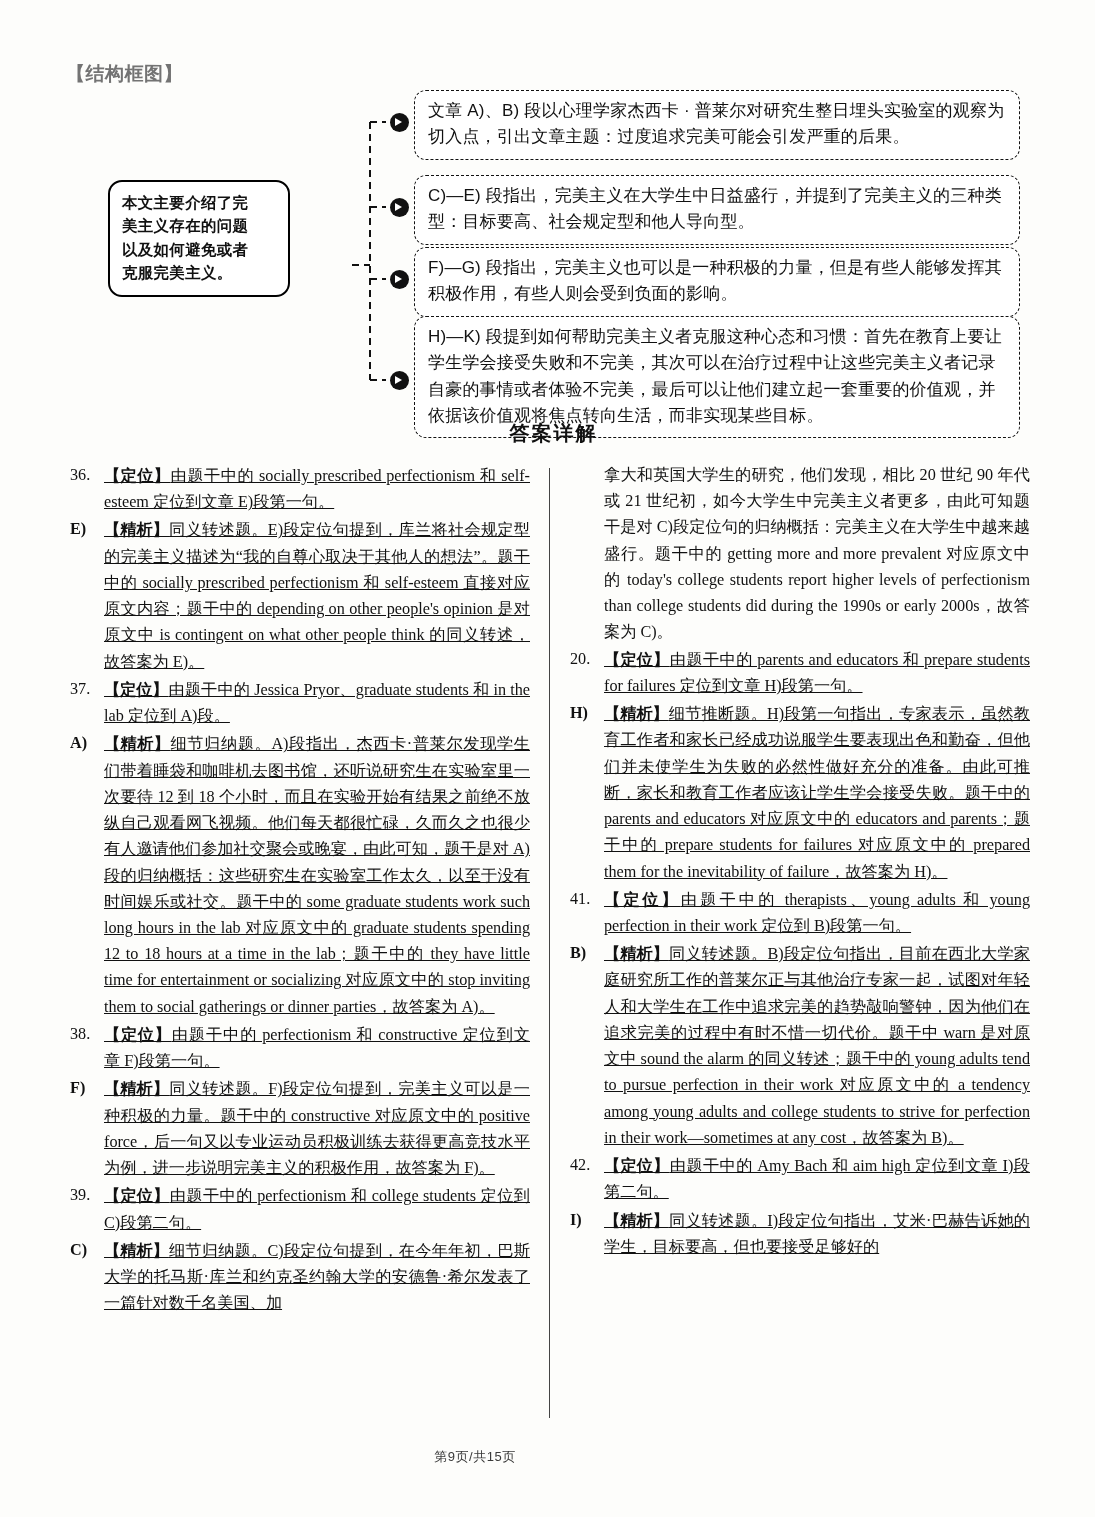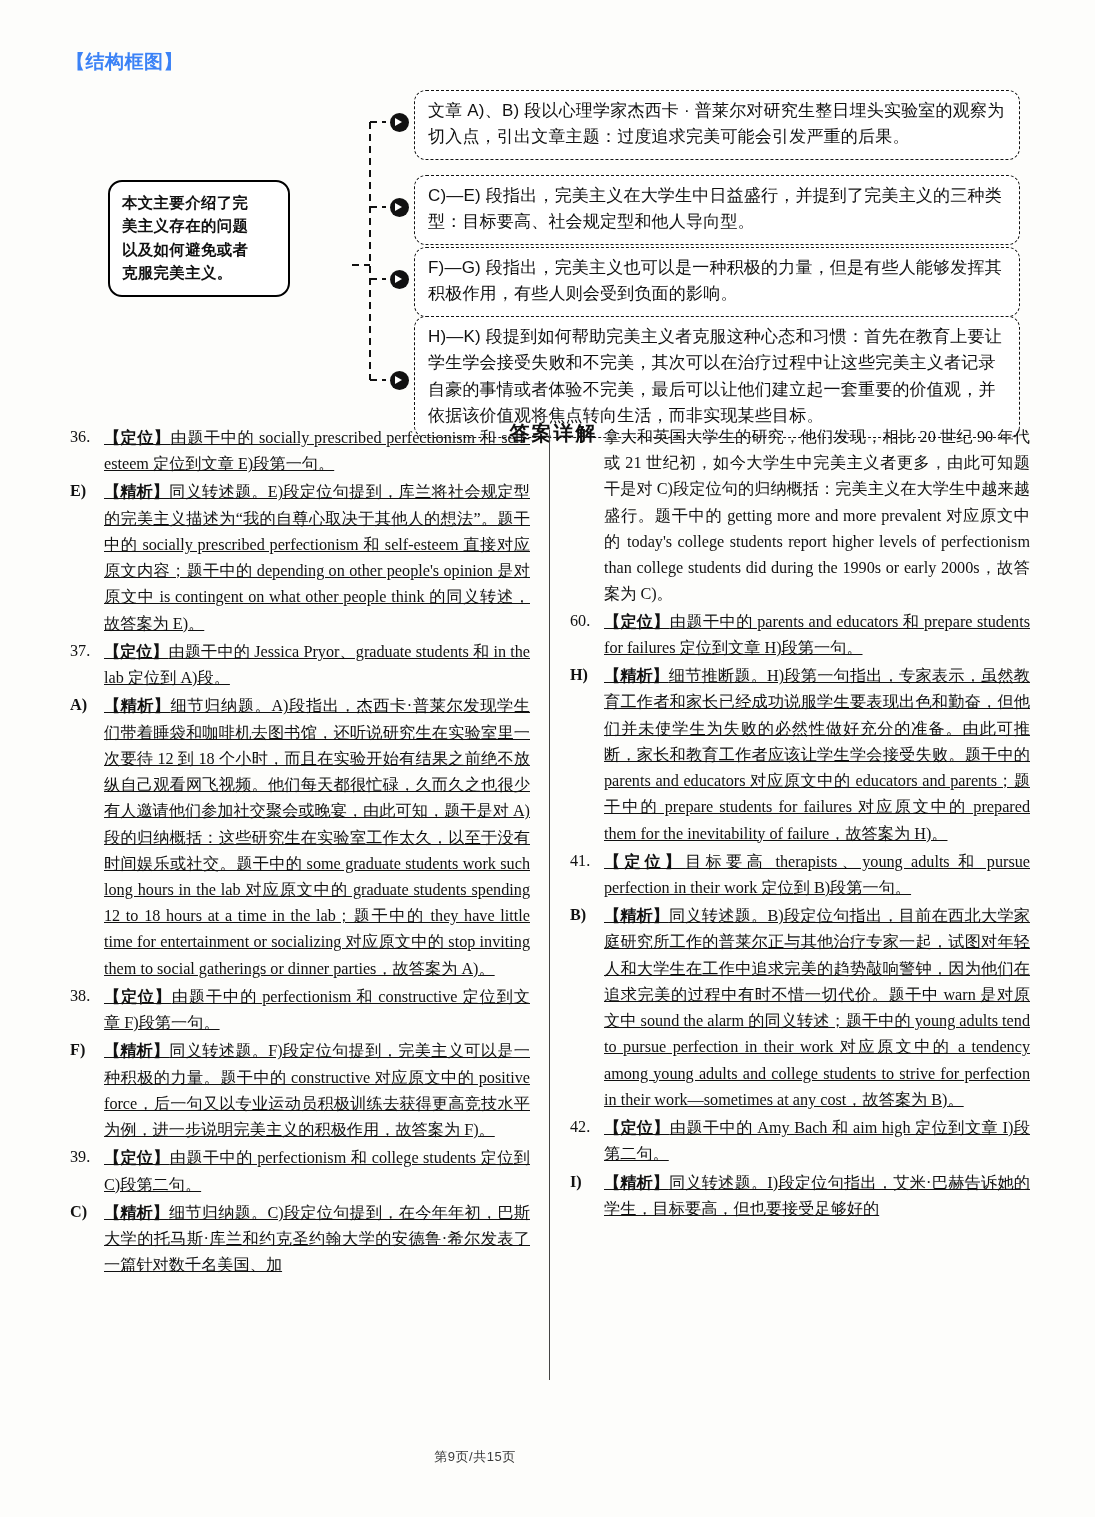--- a/index.html
+++ b/index.html
@@ -17,26 +17,26 @@
     height: 1517px;
     margin: 0 auto;
     background: #fdfdfb;
     overflow: hidden;
   }
 
   
   .struct-title {
     position: absolute;
     left: 66px;
-    top: 49px;
+    top: 61px;
     font-family: "Liberation Sans", "DejaVu Sans", sans-serif;
     font-weight: bold;
     font-size: 19px;
     letter-spacing: 0.5px;
-    color: #3b82f6;
+    color: #737373;
   }
 
   .diagram {
     position: absolute;
     left: 60px;
     top: 84px;
     width: 960px;
     height: 330px;
   }
 
@@ -120,21 +120,21 @@
     font-weight: bold;
     font-size: 20px;
     letter-spacing: 2px;
     padding-left: 6px;
   }
 
   
   .columns {
     position: absolute;
     left: 70px;
-    top: 424px;
+    top: 462px;
     width: 960px;
     height: 970px;
   }
   .col {
     position: absolute;
     top: 0;
     width: 460px;
     height: 970px;
     overflow: hidden;
   }
@@ -273,30 +273,30 @@
           <div class="item-body"><span class="tag">【定位】</span><span>由题干中的 perfectionism 和 college students 定位到 C)段第二句。</span></div>
         </div>
         <div class="item">
           <div class="item-num letter">C)</div>
           <div class="item-body"><span class="tag">【精析】</span><span>细节归纳题。C)段定位句提到，在今年年初，巴斯大学的托马斯·库兰和约克圣约翰大学的安德鲁·希尔发表了一篇针对数千名美国、加</span></div>
         </div>
       </div>
     <div class="col col-right" id="col-right">
         <div class="cont">拿大和英国大学生的研究，他们发现，相比 20 世纪 90 年代或 21 世纪初，如今大学生中完美主义者更多，由此可知题干是对 C)段定位句的归纳概括：完美主义在大学生中越来越盛行。题干中的 getting more and more prevalent 对应原文中的 today's college students report higher levels of perfectionism than college students did during the 1990s or early 2000s，故答案为 C)。</div>
         <div class="item">
-          <div class="item-num">60.</div>
+          <div class="item-num">20.</div>
           <div class="item-body"><span class="tag">【定位】</span><span>由题干中的 parents and educators 和 prepare students for failures 定位到文章 H)段第一句。</span></div>
         </div>
         <div class="item">
           <div class="item-num letter">H)</div>
           <div class="item-body"><span class="tag">【精析】</span><span>细节推断题。H)段第一句指出，专家表示，虽然教育工作者和家长已经成功说服学生要表现出色和勤奋，但他们并未使学生为失败的必然性做好充分的准备。由此可推断，家长和教育工作者应该让学生学会接受失败。题干中的 parents and educators 对应原文中的 educators and parents；题干中的 prepare students for failures 对应原文中的 prepared them for the inevitability of failure，故答案为 H)。</span></div>
         </div>
         <div class="item">
           <div class="item-num">41.</div>
-          <div class="item-body"><span class="tag">【定位】</span><span>目标要高 therapists、young adults 和 pursue perfection in their work 定位到 B)段第一句。</span></div>
+          <div class="item-body"><span class="tag">【定位】</span><span>由题干中的 therapists、young adults 和 young perfection in their work 定位到 B)段第一句。</span></div>
         </div>
         <div class="item">
           <div class="item-num letter">B)</div>
           <div class="item-body"><span class="tag">【精析】</span><span>同义转述题。B)段定位句指出，目前在西北大学家庭研究所工作的普莱尔正与其他治疗专家一起，试图对年轻人和大学生在工作中追求完美的趋势敲响警钟，因为他们在追求完美的过程中有时不惜一切代价。题干中 warn 是对原文中 sound the alarm 的同义转述；题干中的 young adults tend to pursue perfection in their work 对应原文中的 a tendency among young adults and college students to strive for perfection in their work—sometimes at any cost，故答案为 B)。</span></div>
         </div>
         <div class="item">
           <div class="item-num">42.</div>
           <div class="item-body"><span class="tag">【定位】</span><span>由题干中的 Amy Bach 和 aim high 定位到文章 I)段第二句。</span></div>
         </div>
         <div class="item">

